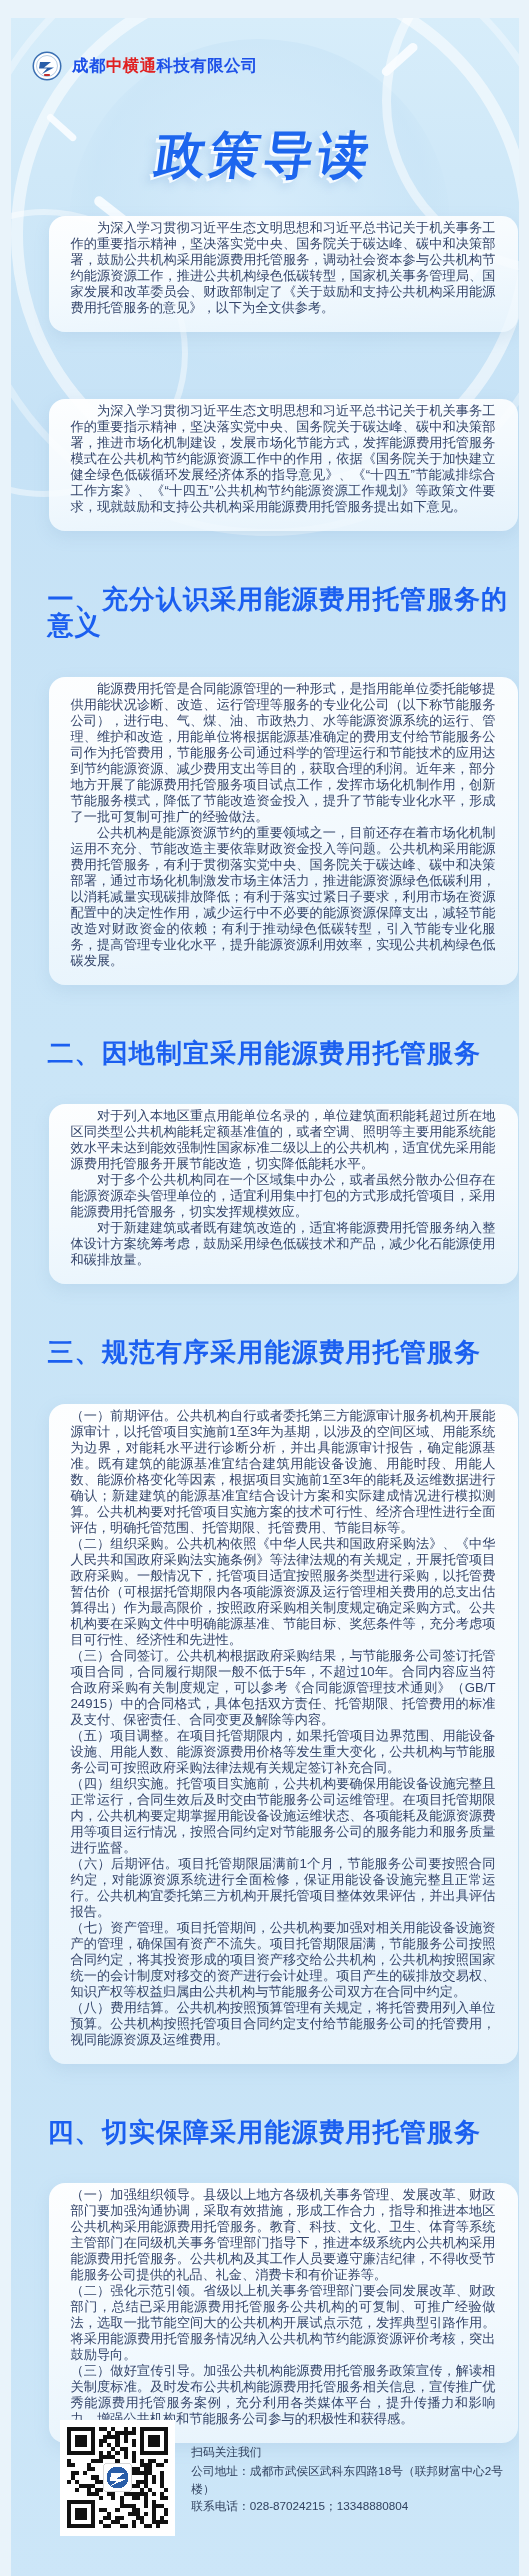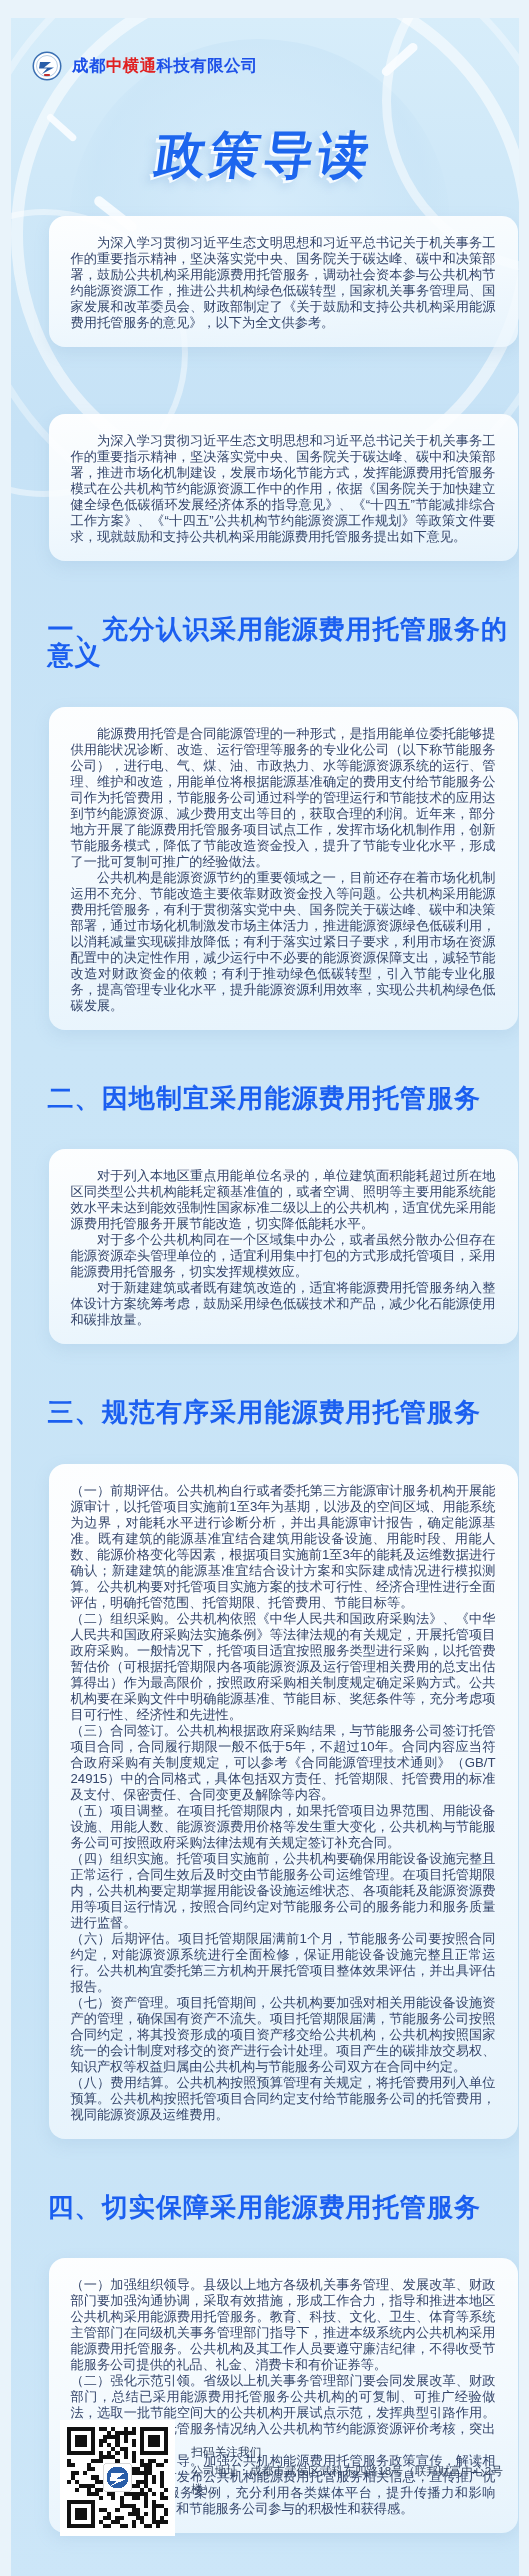--- a/index.html
+++ b/index.html
@@ -48,21 +48,21 @@
     transform:skewX(-8deg);
     text-shadow:-2.6px 3.2px 0 rgba(248,252,255,0.95),-5.3px 6.4px 8.5px rgba(140,180,225,0.45);
   }
 
   
   #content{position:relative;}
   .card{
     width:425px;
     margin-left:38px;
     margin-top:38px;
-    padding:19px 22px 16px 22px;
+    padding:4px 22px 16px 22px;
     border-radius:16px;
     background:linear-gradient(175deg,rgba(255,255,255,0.96) 0%,rgba(248,252,255,0.88) 55%,rgba(236,246,253,0.82) 100%);
     box-shadow:0 5.3px 15px rgba(125,165,205,0.18);
   }
   .card.intro-card-1{margin-top:34px;}
   .card.intro-card-2{margin-top:67px;}
   .para{
     margin:0;
     font-size:13.2px;
     line-height:16px;
@@ -341,16 +341,17 @@
           <rect x="1" y="19" width="5" height="5" fill="#ffffff"></rect>
           <rect x="2" y="20" width="3" height="3" fill="#111111"></rect>
           <rect x="9" y="9" width="7" height="7" rx="1" fill="#ffffff" stroke="#cccccc" stroke-width="0.2"></rect>
           <circle cx="12.5" cy="12.5" r="2.7" fill="#2a5ea8"></circle>
           <path d="M11 11.4 L14.2 11.4 L12.2 12.9 L14.6 12.9 L10.8 14.6 L12.4 13.3 L10.6 13.3 Z" fill="#ffffff"></path>
         </svg>
     </div>
     <div class="contact">
       <p class="caption">扫码关注我们</p>
       <p>公司地址：成都市武侯区武科东四路18号（联邦财富中心2号楼）</p>
+      <p>联系电话：028-87024215；13348880804</p>
     </div>
   </footer>
 </div>
 
 
 </body></html>

